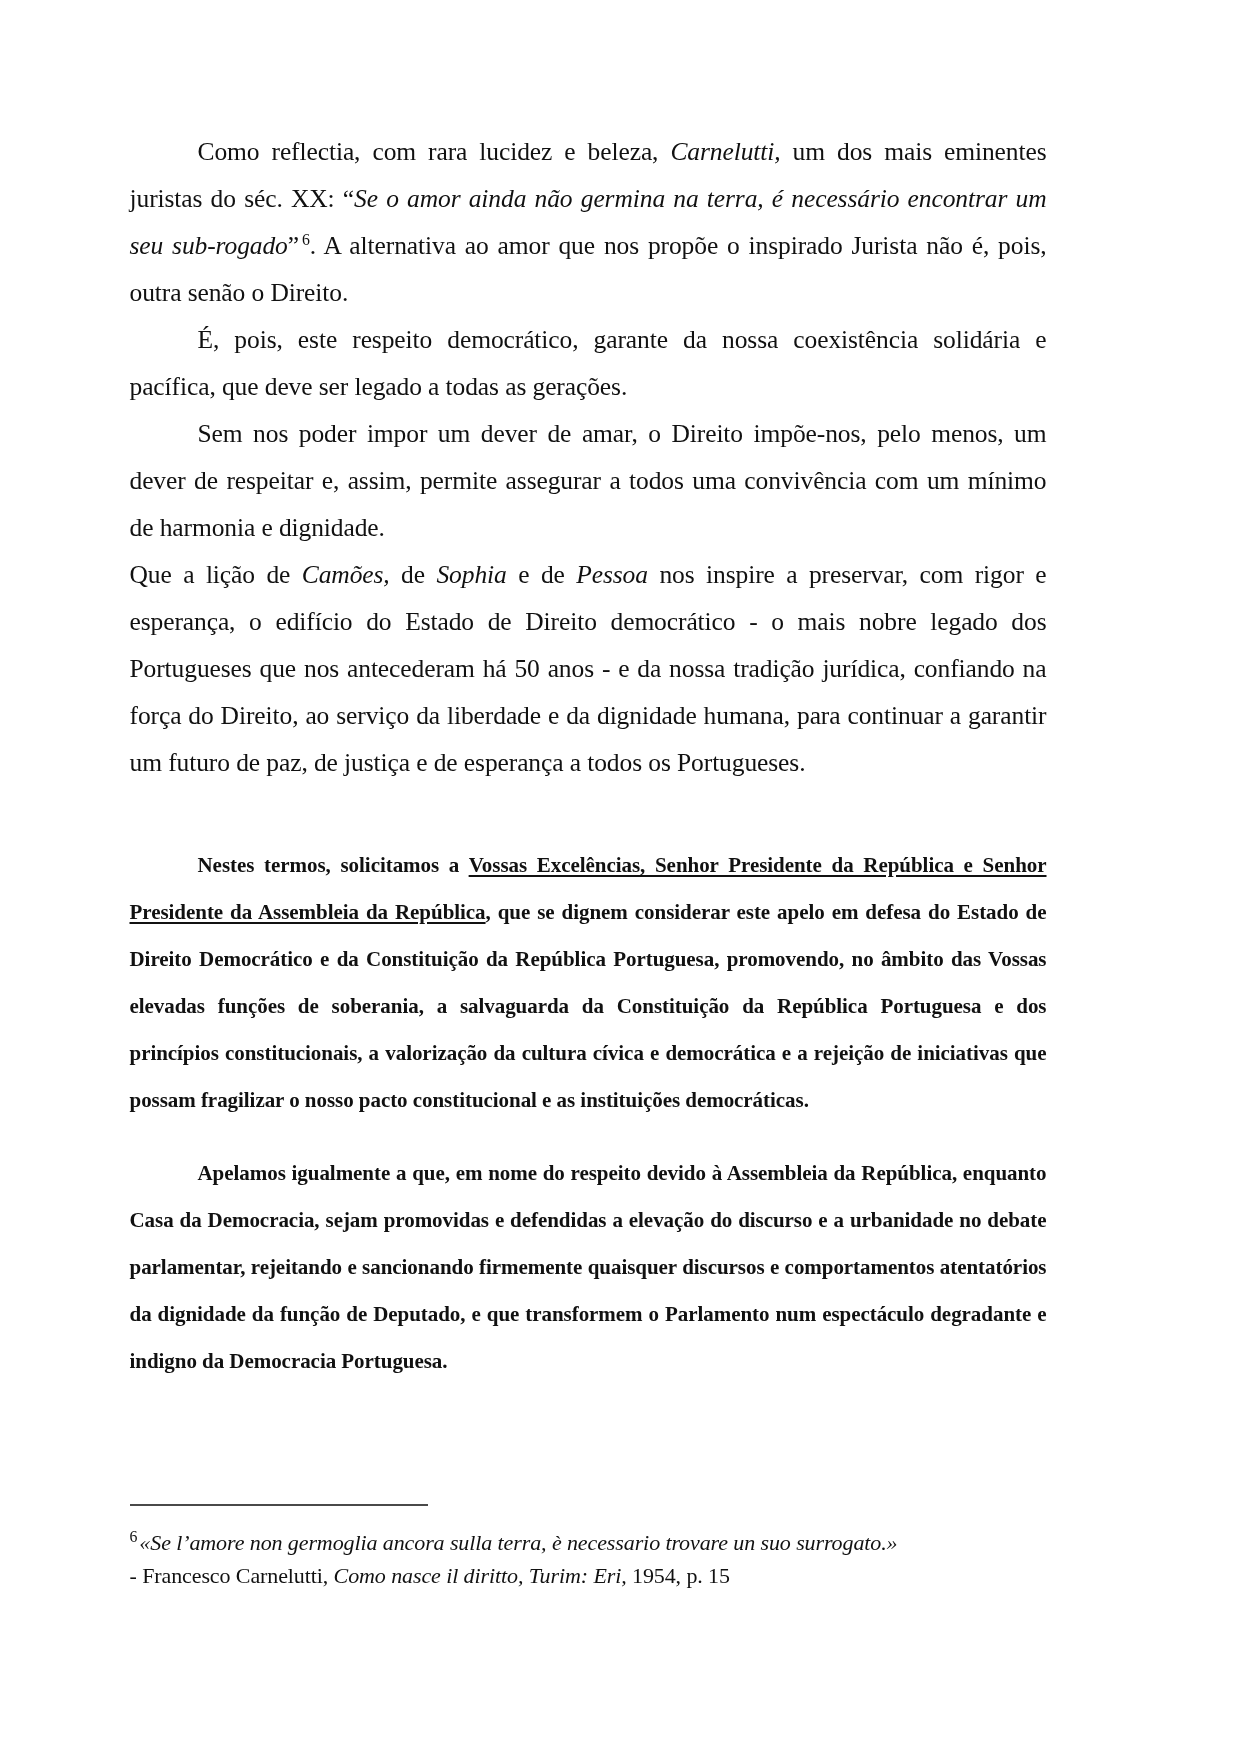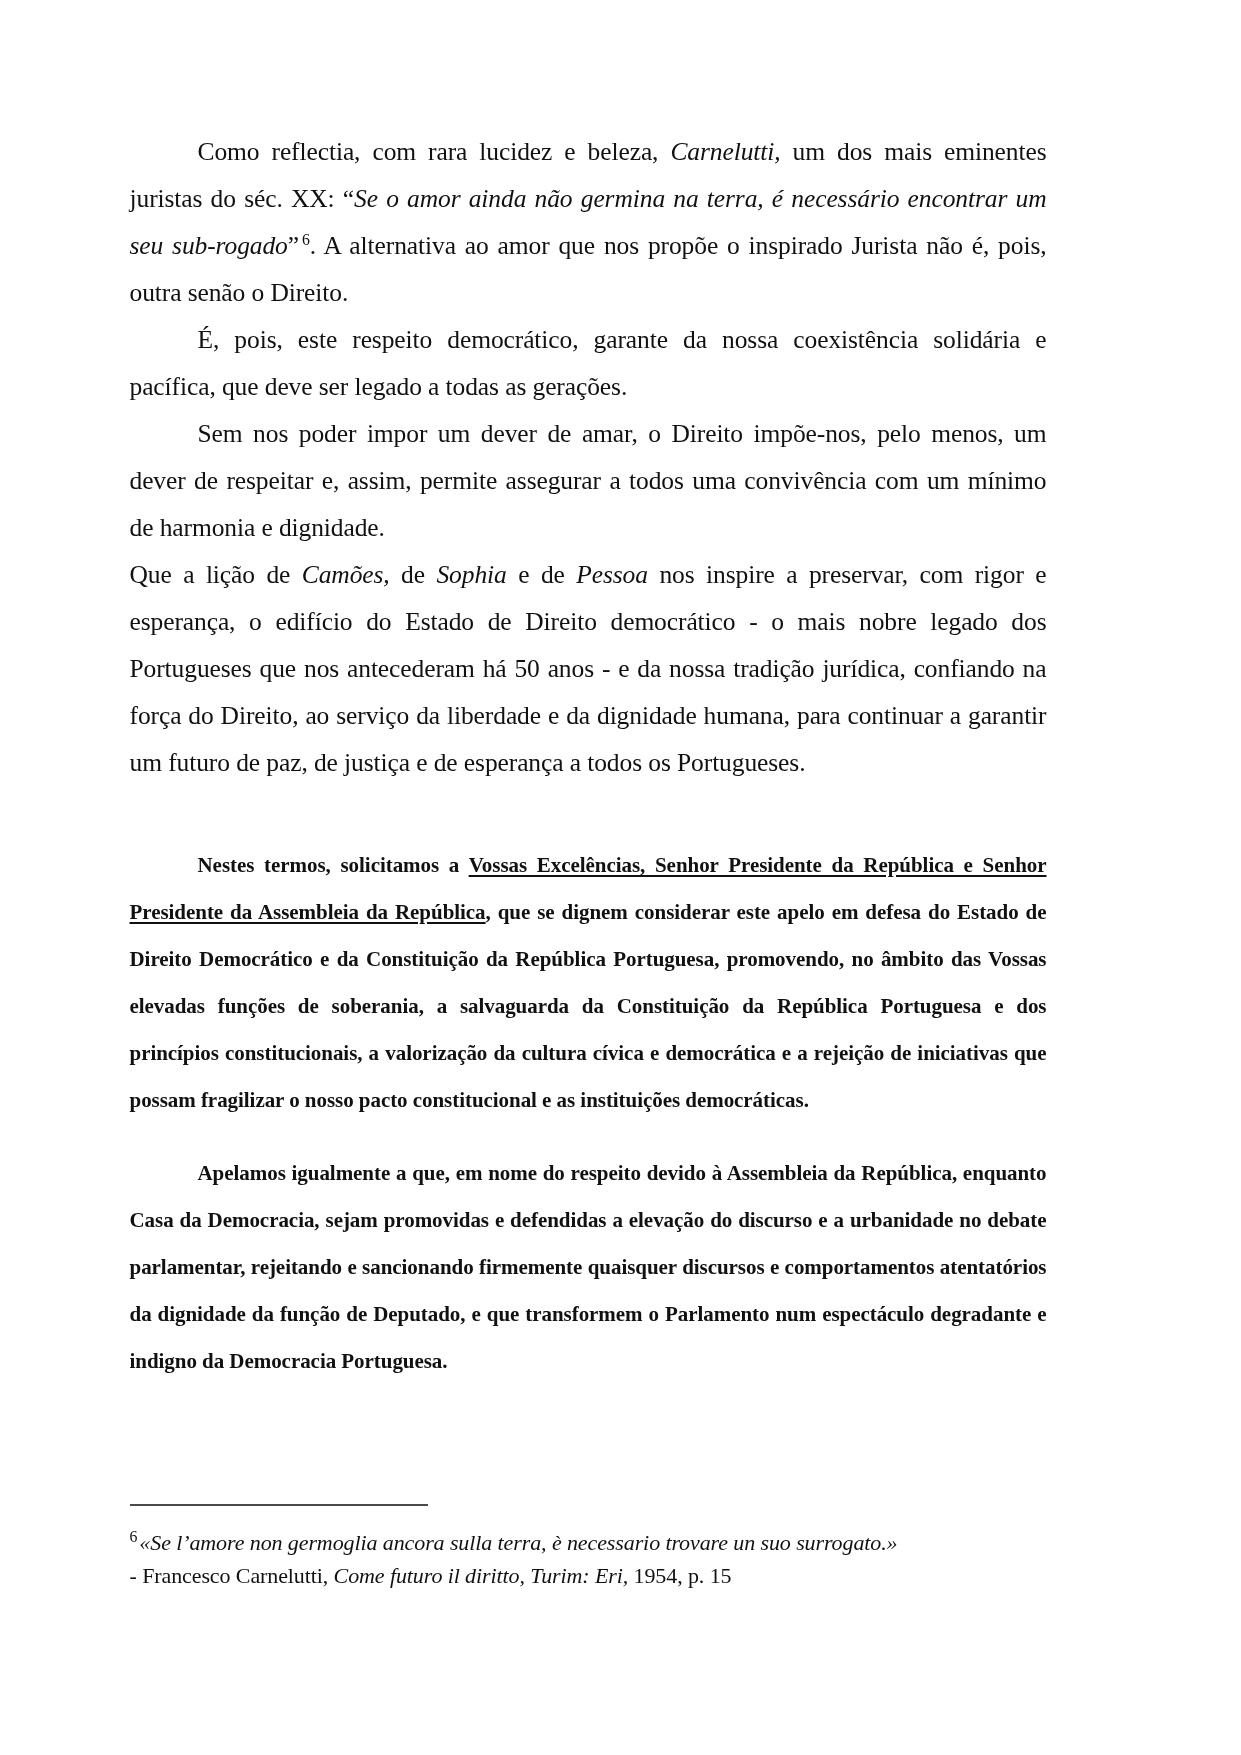--- a/index.html
+++ b/index.html
@@ -111,16 +111,16 @@
 
     <div class="gap-par"></div>
 
     <p class="bold-par">Apelamos igualmente a que, em nome do respeito devido à Assembleia da República, enquanto Casa da Democracia, sejam promovidas e defendidas a elevação do discurso e a urbanidade no debate parlamentar, rejeitando e sancionando firmemente quaisquer discursos e comportamentos atentatórios da dignidade da função de Deputado,  e que transformem o Parlamento num espectáculo degradante e indigno da Democracia Portuguesa.</p>
 
   </div>
 
   <div class="footnote-area">
     <div class="fn-rule"></div>
     <p class="fn-line"><sup class="fnmark">6</sup><em>«Se l’amore non germoglia ancora sulla terra, è necessario trovare un suo surrogato.»</em></p>
-    <p class="fn-line"><span>- Francesco Carnelutti, </span><em>Come futuro il diritto, Turim: Eri,</em><span> 1954, p. 15</span></p>
+    <p class="fn-line"><span>- Francesco Carnelutti, </span><em>Como nasce il diritto, Turim: Eri,</em><span> 1954, p. 15</span></p>
   </div>
 
 </div>
 
 </body></html>

